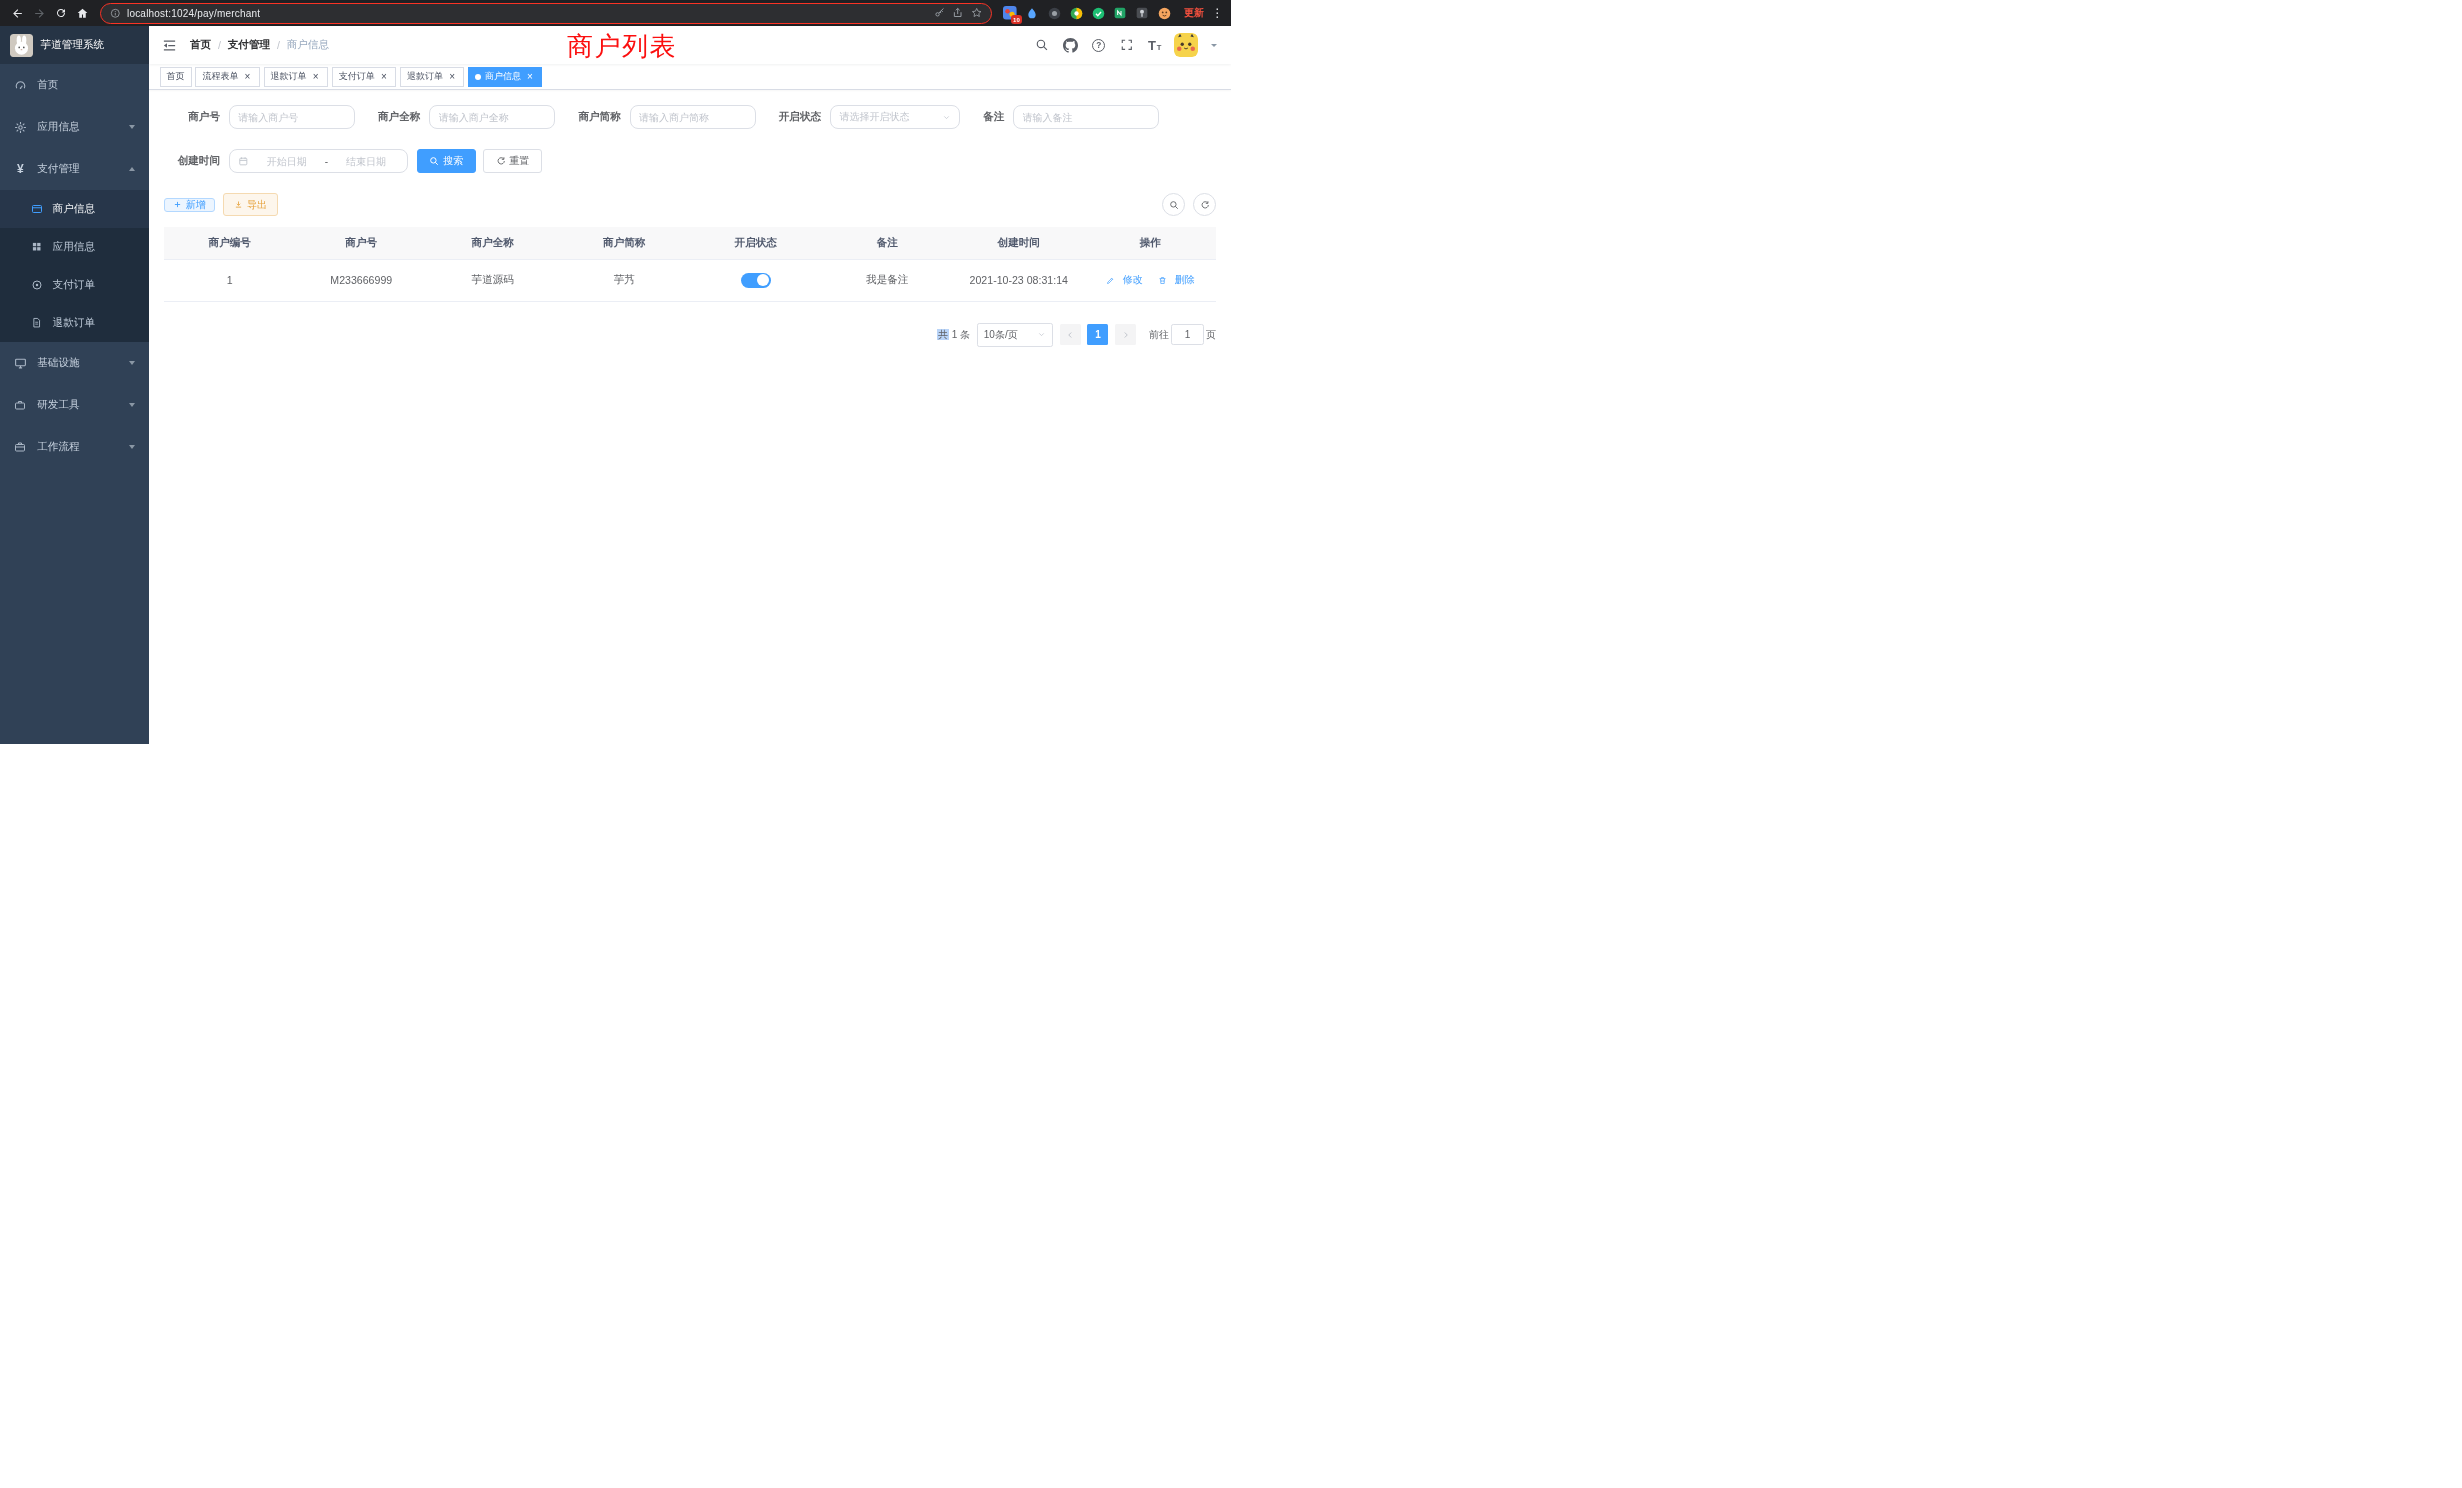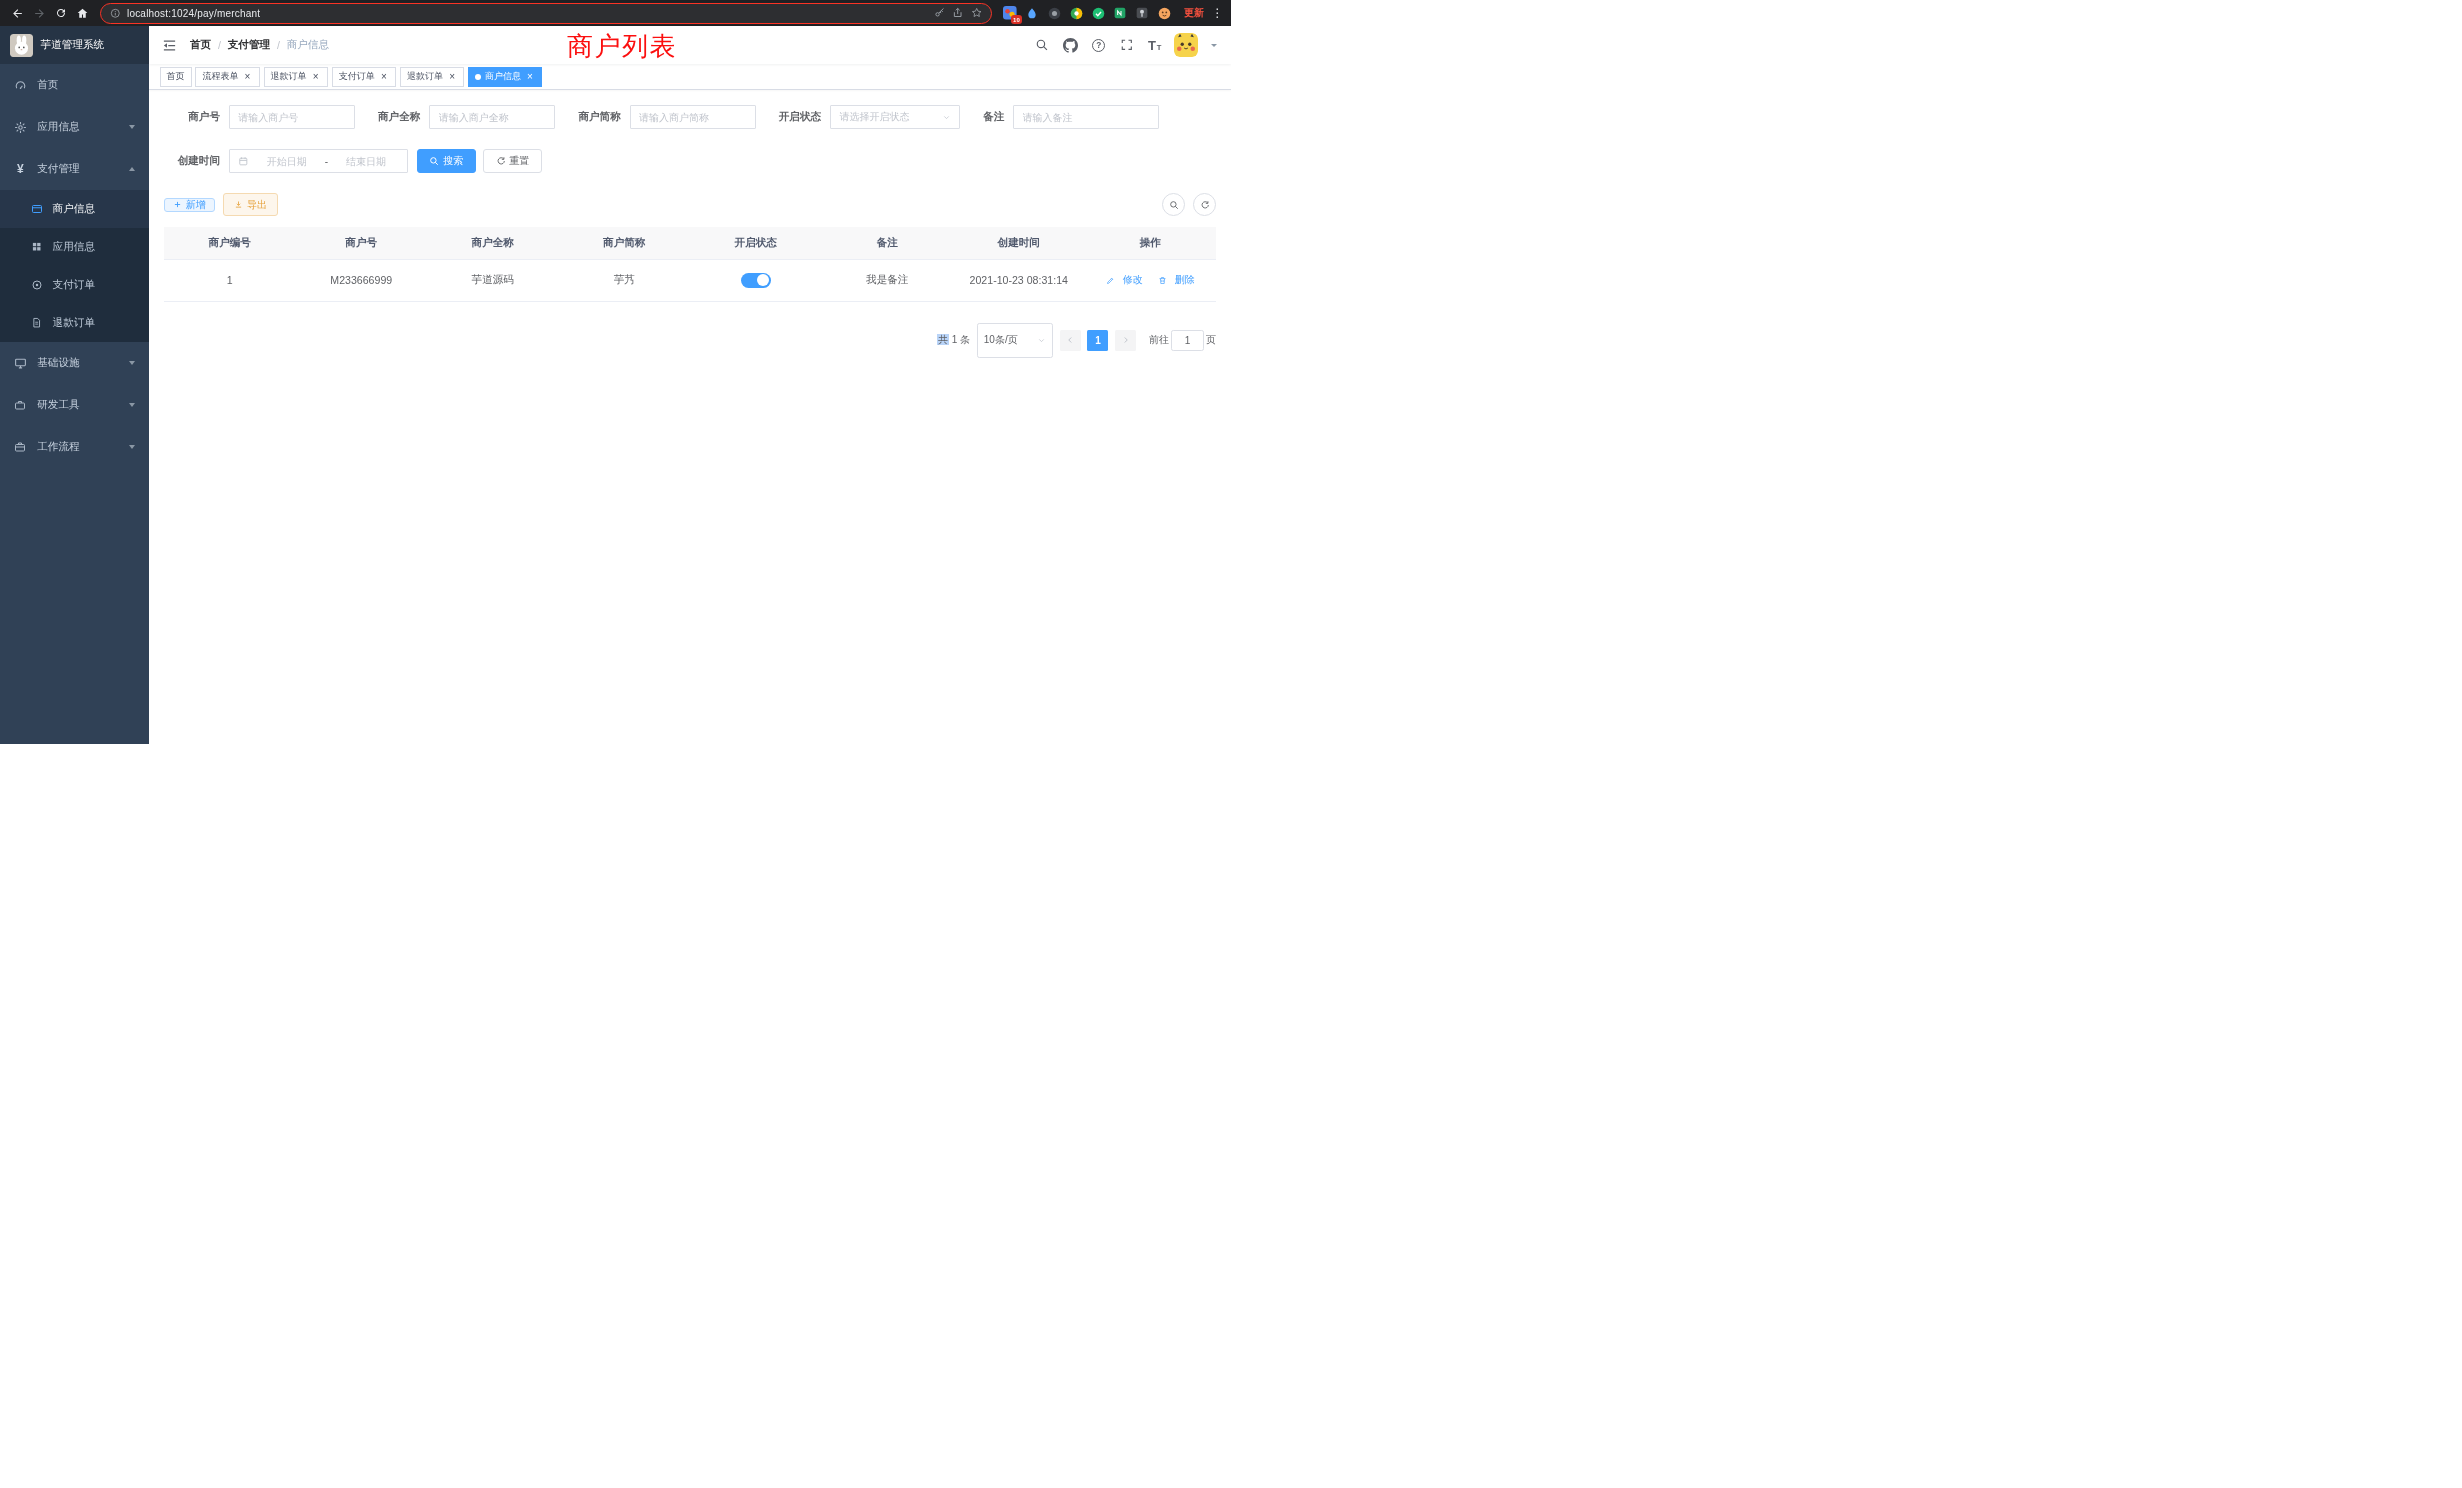--- a/index.html
+++ b/index.html
@@ -61,21 +61,21 @@
 .tag-close{width:10.6px;height:10.6px;display:flex;align-items:center;justify-content:center;font-size:10px;line-height:1;border-radius:50%;color:inherit}
 .tag.active{background:#409EFF;border-color:#409EFF;color:#fff}
 .tag-dot{width:6px;height:6px;border-radius:50%;background:#fff}
 
 
 .content{flex:1;padding:15px;overflow:hidden;position:relative}
 .form-row{display:flex;align-items:center;margin-bottom:20px}
 .form-item{display:flex;align-items:center;margin-right:23px}
 .f-label{font-size:10.6px;color:#606266;font-weight:700;margin-right:9px;white-space:nowrap}
 .lab-first{width:56px;text-align:right}
-.el-box{height:24px;border:0.8px solid #dcdfe6;border-radius:1px;background:#fff;display:flex;align-items:center;padding:0 8.3px;font-size:10px;color:#606266}
+.el-box{height:24px;border:0.8px solid #dcdfe6;border-radius:8px;background:#fff;display:flex;align-items:center;padding:0 8.3px;font-size:10px;color:#606266}
 .el-box input{border:0;outline:0;width:100%;font-size:10px;color:#606266;background:transparent;font-family:inherit}
 .el-box input::placeholder{color:#c0c4cc}
 .ph{color:#c0c4cc}
 .w-in{width:126px}
 .w-sel{width:130px;justify-content:space-between;cursor:pointer}
 .w-rem{width:146px}
 .w-date{width:179px;gap:5.3px}
 .date-in{flex:1;text-align:center}
 .date-in::placeholder{text-align:center}
 .sep{color:#606266}
@@ -97,21 +97,21 @@
 .switch{width:30px;height:15px;border-radius:7.6px;background:#409EFF;position:relative;display:inline-block;vertical-align:middle;cursor:pointer}
 .switch::after{content:"";position:absolute;right:1.5px;top:1.5px;width:12px;height:12px;border-radius:50%;background:#fff}
 .op-link{color:#409EFF;font-size:10px;display:inline-flex;align-items:center;gap:8px;cursor:pointer}
 .op-link + .op-link{margin-left:12px}
 
 
 .pagination{display:flex;align-items:center;justify-content:flex-end;margin-top:21px;font-size:10px;color:#606266;gap:6.8px}
 .total{white-space:nowrap}
 .total .hl{background:#b9d4f8;padding:0 0.8px}
 .total .rest{margin-left:3px}
-.pg-sel{width:76px;height:35px;border:0.8px solid #dcdfe6;border-radius:2.3px;display:flex;align-items:center;justify-content:space-between;padding:0 6px;color:#606266;cursor:pointer;background:#fff}
+.pg-sel{width:76px;height:24px;border:0.8px solid #dcdfe6;border-radius:2.3px;display:flex;align-items:center;justify-content:space-between;padding:0 6px;color:#606266;cursor:pointer;background:#fff}
 .pg-btn{width:21px;height:21px;border-radius:1.5px;background:#f4f4f5;display:flex;align-items:center;justify-content:center;color:#c0c4cc;cursor:pointer}
 .pg-num{width:21px;height:21px;border-radius:1.5px;background:#409EFF;color:#fff;display:flex;align-items:center;justify-content:center;font-weight:700;cursor:pointer}
 .goto{display:flex;align-items:center;gap:2px;margin-left:6px;white-space:nowrap}
 .goto input{width:33px;height:21px;border:0.8px solid #dcdfe6;border-radius:2.3px;text-align:center;font-size:10px;color:#606266;outline:0;font-family:inherit}
 
 
 .annotation{position:absolute;left:567px;top:29px;font-size:26px;color:#fb0f0f;font-weight:500;z-index:10;letter-spacing:1.5px;pointer-events:none}
 </style>
 </head>
 <body>

